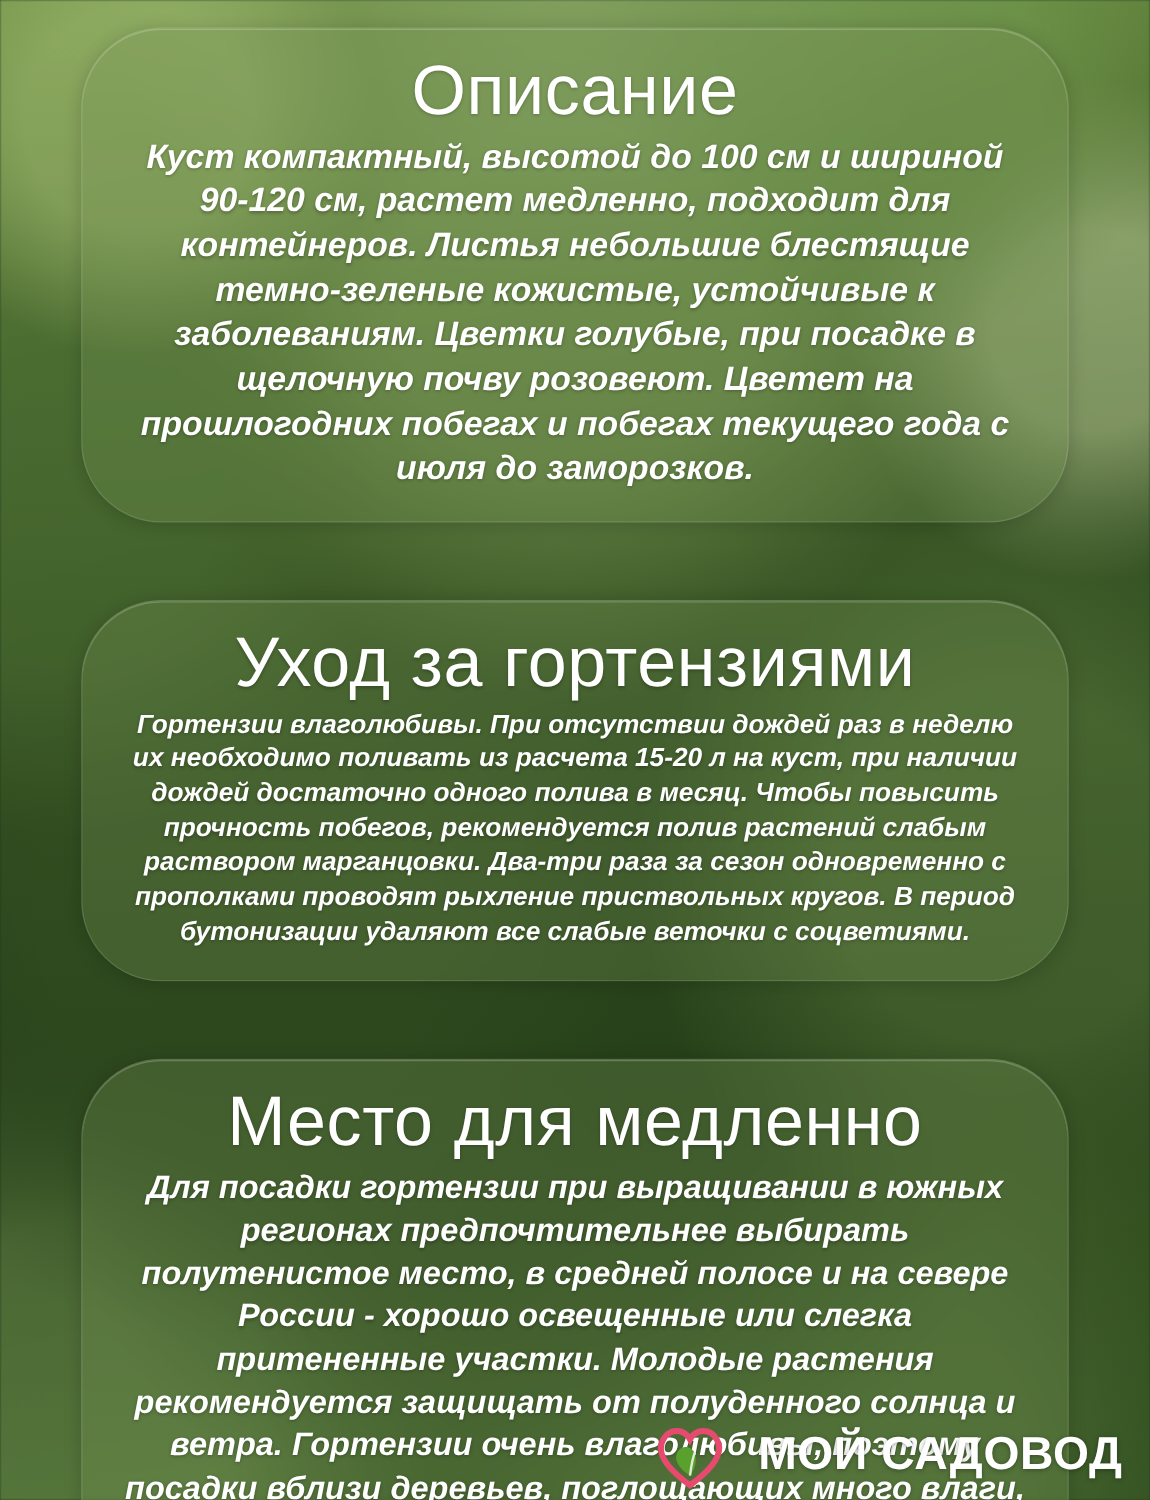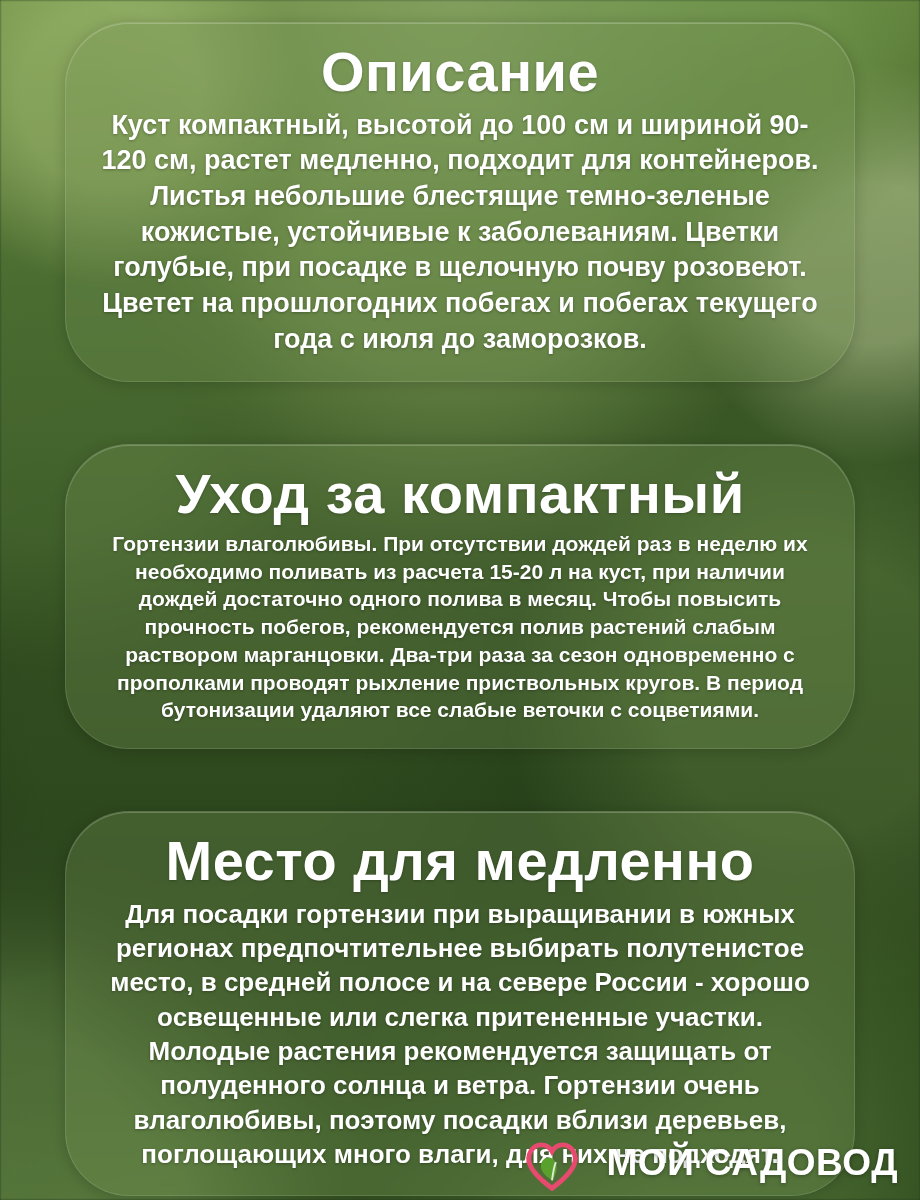--- a/index.html
+++ b/index.html
@@ -59,36 +59,37 @@
     text-align: center;
     color: #ffffff;
     box-sizing: border-box;
     padding: 14px 34px 24px;
   }
   .card-1 { width: 790px; margin-top: 22px; }
   .card-2 { width: 790px; margin-top: 62px; }
   .card-3 { width: 790px; margin-top: 62px; }
 
   .card-title {
-    font-weight: 700;
+    font-weight: 400;
     letter-spacing: 0.5px;
     line-height: 1.05;
     margin: 6px 0 4px;
     text-shadow: 0 1px 3px rgba(0,0,0,0.25);
   }
   .card-1 .card-title { font-size: 56px; }
   .card-2 .card-title { font-size: 56px; }
   .card-3 .card-title { font-size: 56px; }
 
   .card-body {
     font-weight: 700;
     font-size: 27px;
     line-height: 1.32;
     margin: 6px 0 0;
     text-shadow: 0 1px 3px rgba(0,0,0,0.30);
+    font-style: italic;
   }
   .card-2 .card-body { font-size: 21px; }
   .card-3 .card-body { font-size: 26px; }
 
   
   .logo {
     position: absolute;
     right: 22px;
     bottom: 6px;
     display: flex;
@@ -117,21 +118,21 @@
 <div class="bg-dark"></div>
 
 <div class="cards">
 
   <section class="card card-1">
     <h1 class="card-title">Описание</h1>
     <p class="card-body">Куст компактный, высотой до 100 см и шириной 90-120 см, растет медленно, подходит для контейнеров. Листья небольшие блестящие темно-зеленые кожистые, устойчивые к заболеваниям. Цветки голубые, при посадке в щелочную почву розовеют. Цветет на прошлогодних побегах и побегах текущего года с июля до заморозков.</p>
   </section>
 
   <section class="card card-2">
-    <h1 class="card-title">Уход за компактный</h1>
+    <h1 class="card-title">Уход за гортензиями</h1>
     <p class="card-body">Гортензии влаголюбивы. При отсутствии дождей раз в неделю их необходимо поливать из расчета 15-20 л на куст, при наличии дождей достаточно одного полива в месяц. Чтобы повысить прочность побегов, рекомендуется полив растений слабым раствором марганцовки. Два-три раза за сезон одновременно с прополками проводят рыхление приствольных кругов. В период бутонизации удаляют все слабые веточки с соцветиями.</p>
   </section>
 
   <section class="card card-3">
     <h1 class="card-title">Место для медленно</h1>
     <p class="card-body">Для посадки гортензии при выращивании в южных регионах предпочтительнее выбирать полутенистое место, в средней полосе и на севере России - хорошо освещенные или слегка притененные участки. Молодые растения рекомендуется защищать от полуденного солнца и ветра. Гортензии очень влаголюбивы, поэтому посадки вблизи деревьев, поглощающих много влаги, для них не подходят.</p>
   </section>
 
 </div>
 

